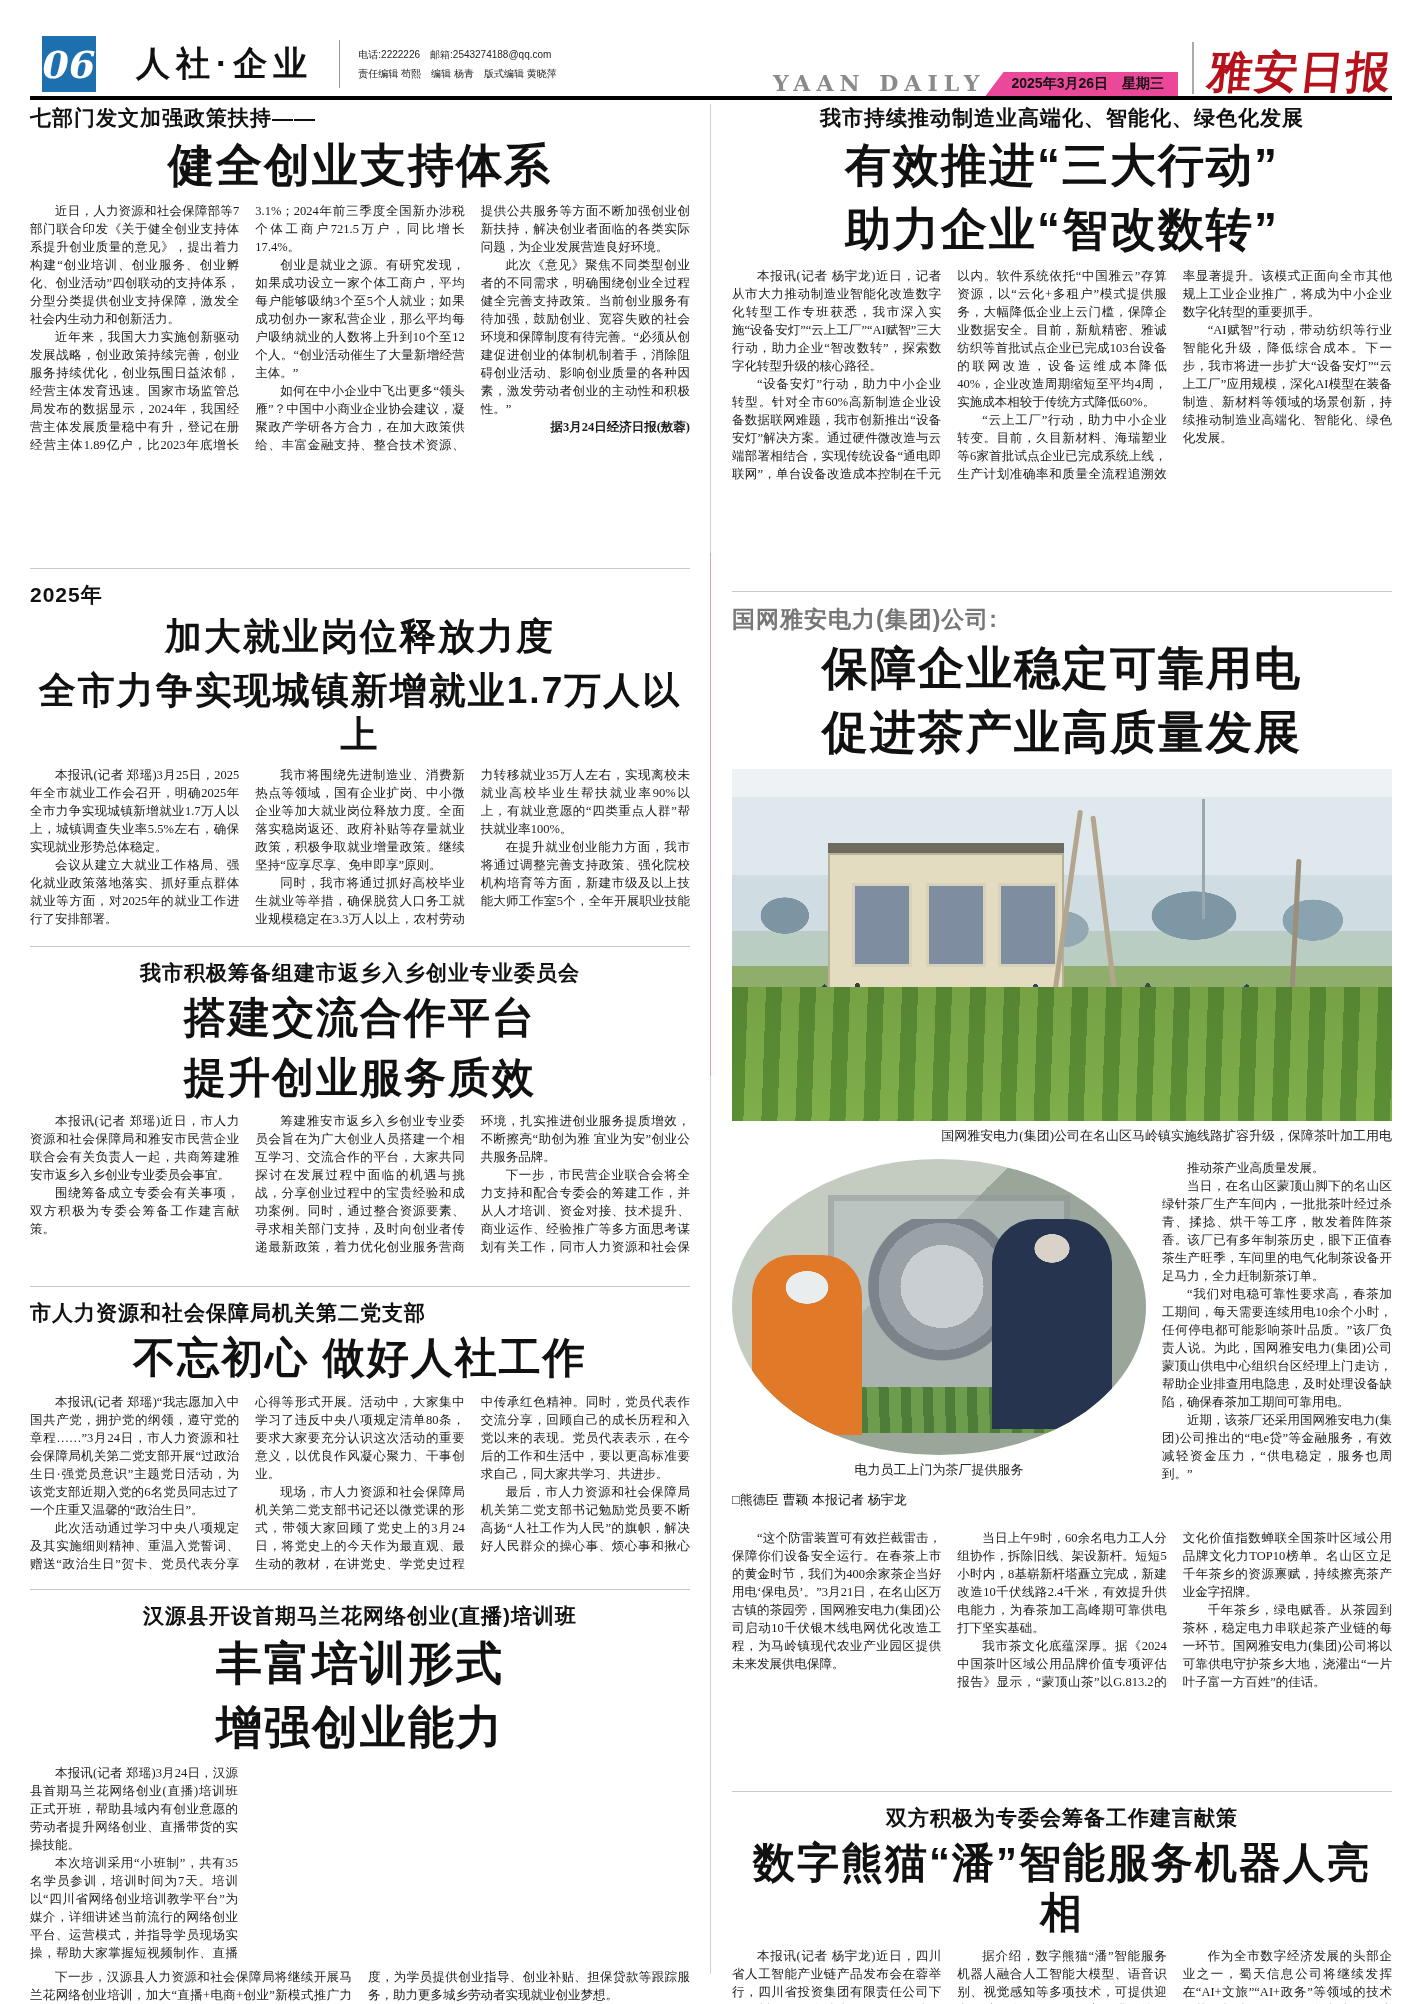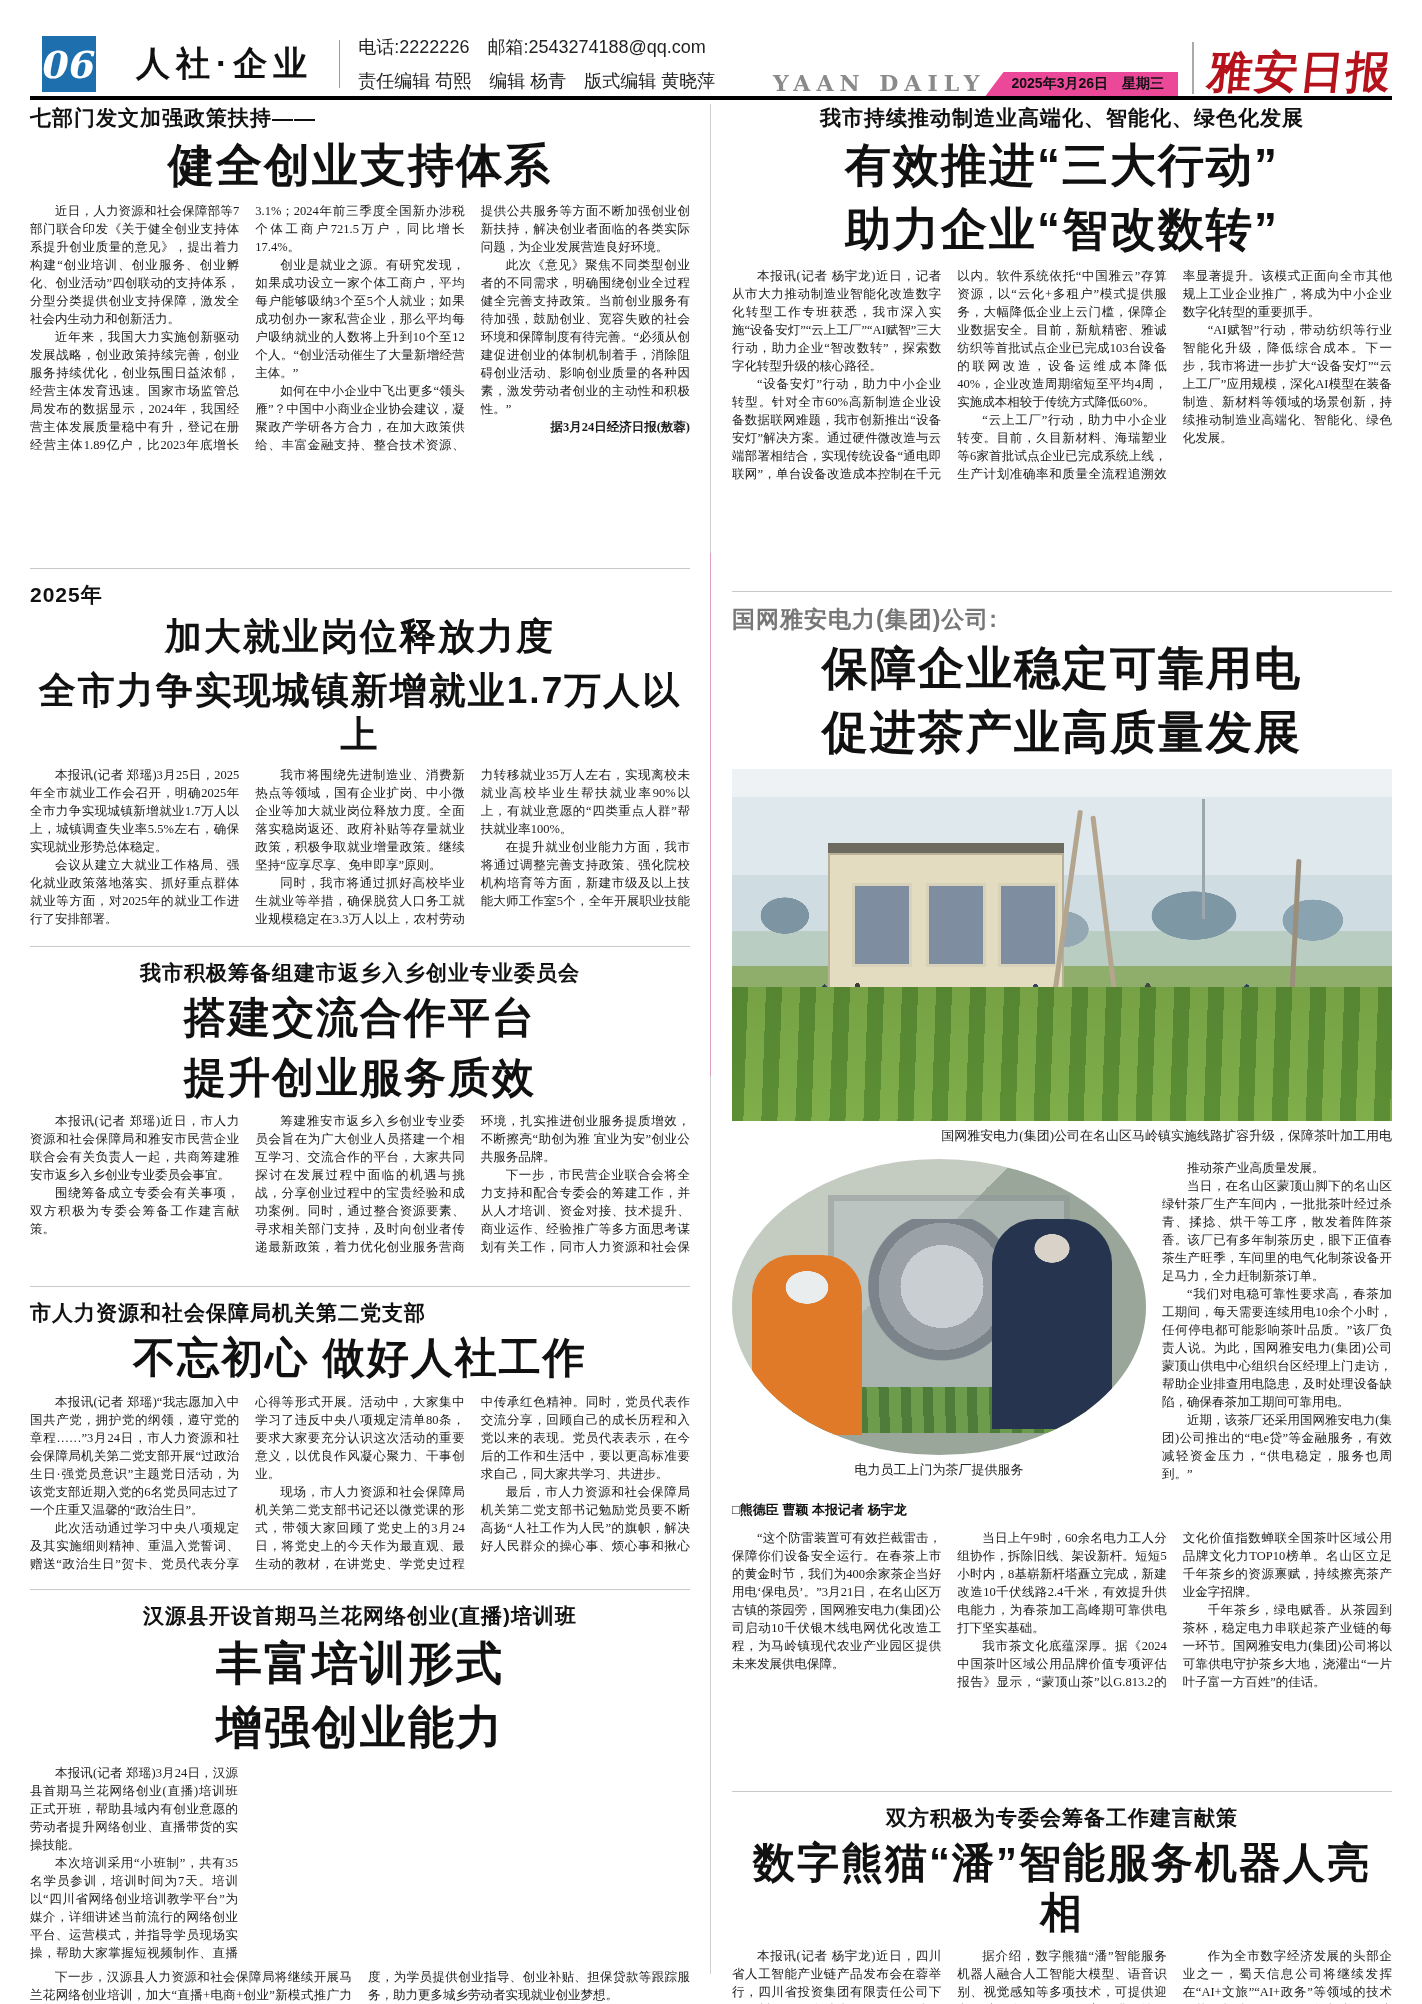--- a/index.html
+++ b/index.html
@@ -5,21 +5,21 @@
   html,body{margin:0;padding:0;background:#f2f2f2;}
   .page{position:relative;width:1422px;height:2004px;background:#ffffff;margin:0 auto;
         font-family:"Liberation Sans",sans-serif;color:#111;overflow:hidden;}
   
   .hdr{position:absolute;left:30px;right:30px;top:36px;height:60px;border-bottom:4px solid #000;}
   .hdr-left{position:absolute;left:12px;top:0;height:56px;display:flex;align-items:center;}
   .page-num{width:54px;height:56px;background:#1d6fad;color:#fff;display:flex;align-items:center;justify-content:center;
             font-family:"DejaVu Serif",serif;font-size:38px;font-weight:bold;font-style:italic;}
   .section-title{font-size:34px;font-weight:900;letter-spacing:6px;margin:0 26px 0 40px;}
   .hdr-vr{width:1px;height:48px;background:#999;margin-right:18px;}
-  .contact{font-size:18px;line-height:1.9;color:#222;}
+  .contact{font-size:10px;line-height:1.9;color:#222;}
   .hdr-right{position:absolute;right:0;top:0;height:60px;display:flex;align-items:flex-end;}
   .mast-col{display:flex;align-items:flex-end;margin-right:14px;}
   .mast-en{font-family:"DejaVu Serif",serif;font-size:22px;letter-spacing:6px;color:#8a8a8a;font-weight:bold;}
   .date-band{background:#ec4899;color:#111;font-size:14px;font-weight:bold;padding:3px 14px 3px 26px;
              clip-path:polygon(18px 0,100% 0,100% 100%,0 100%);margin-top:3px;}
   .mast-vr{width:2px;height:52px;background:#aaa;margin:0 14px 2px 0;}
   .mast-cn{font-family:"DejaVu Serif",serif;font-size:44px;font-weight:900;color:#b5121b;line-height:1;
            transform:skewX(-6deg);letter-spacing:2px;padding-bottom:2px;}
   
   .col-left{position:absolute;left:30px;top:104px;width:660px;}
@@ -35,21 +35,21 @@
   .bodytxt{font-family:"Liberation Serif",serif;font-size:12.5px;line-height:1.44;text-align:justify;
            color:#1a1a1a;overflow:hidden;}
   .c3{column-count:3;column-gap:16px;}
   .c2{column-count:2;column-gap:16px;}
   .bodytxt p{margin:0;text-indent:2em;}
   .source{text-align:right;font-weight:bold;text-indent:0 !important;}
   .hairline{border:none;border-top:1px solid #c9c9c9;margin:14px 0 12px 0;}
   .caption{font-family:"Liberation Serif",serif;font-size:13px;color:#222;margin-top:6px;}
   .caption.right{text-align:right;}
   .caption.center{text-align:center;}
-  .byline{font-size:13px;font-weight:bold;margin-top:22px;}
+  .byline{font-size:13px;font-weight:normal;margin-top:12px;}
   
   .photo{position:relative;overflow:hidden;}
   .photo-tea{width:660px;height:352px;background:linear-gradient(#eef2f4 0 8%,#dfe8ec 8% 30%,#cfdde2 30% 46%,#b9cdc2 46% 56%,#8fae6b 56% 64%,#6f9c48 64% 100%);}
   .tea-trees{position:absolute;left:0;top:26%;width:100%;height:26%;
      background:radial-gradient(40px 30px at 8% 60%,#7d94a3 0 60%,transparent 61%),
                 radial-gradient(60px 36px at 26% 70%,#8aa0ae 0 60%,transparent 61%),
                 radial-gradient(70px 40px at 70% 60%,#7d97a5 0 60%,transparent 61%),
                 radial-gradient(50px 34px at 88% 65%,#8aa3b0 0 60%,transparent 61%),
                 radial-gradient(44px 30px at 50% 75%,#93a8b2 0 60%,transparent 61%);}
   .tea-house{position:absolute;left:96px;top:84px;width:232px;height:150px;background:#e3dcc0;

